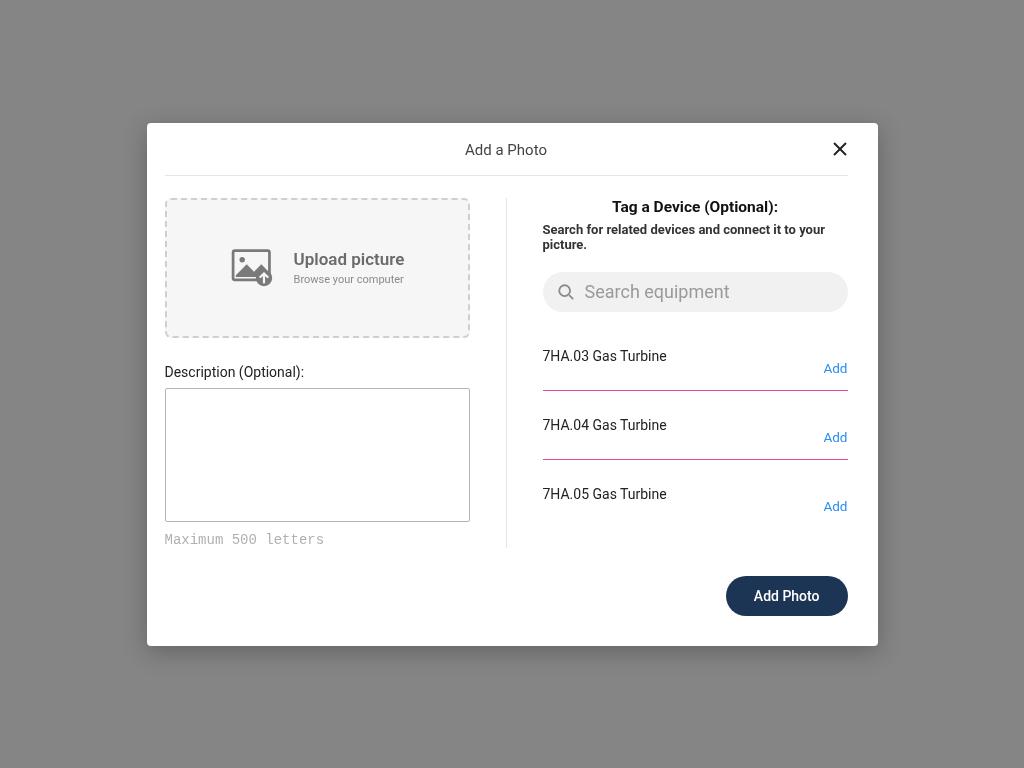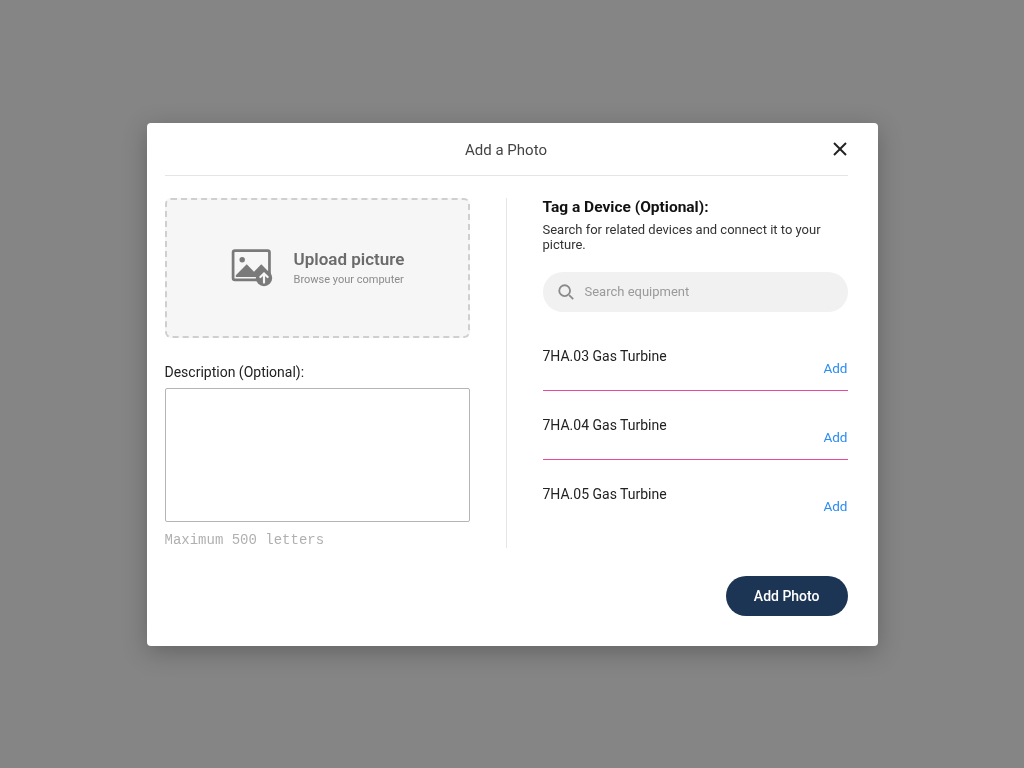--- a/index.html
+++ b/index.html
@@ -13,25 +13,25 @@
     .left { flex: 1; min-width: 0; }
     .right { flex: 1; min-width: 0; }
     .dropzone { height: 140px; border: 2px dashed #cfcfcf; border-radius: 6px; background: #f6f6f6; display: flex; align-items: center; justify-content: center; gap: 16px; cursor: pointer; }
     .dropzone-icon { width: 48px; height: 40px; color: #7a7a7a; flex: 0 0 auto; }
     .dropzone-text h3 { font-size: 17px; font-weight: 600; color: #6b6b6b; margin-bottom: 4px; text-align: right; }
     .dropzone-text p { font-size: 11px; color: #8b8b8b; }
     .field-group { margin-top: 26px; }
     .field-label { font-size: 14px; color: #222; margin-bottom: 8px; display: block; }
     .desc-textarea { width: 100%; height: 134px; border: 1px solid #b5b5b5; border-radius: 2px; resize: none; font-size: 14px; padding: 8px; font-family: inherit; }
     .helper { font-size: 14px; color: #b0b0b0; margin-top: 6px; font-family: Liberation Mono, monospace; }
-    .tag-title { font-size: 15.5px; font-weight: 700; color: #111; margin-bottom: 6px; }
-    .tag-sub { font-size: 13px; color: #333; margin-bottom: 20px; }
+    .tag-title { font-size: 15.5px; font-weight: 700; color: #111; margin-bottom: 6px; text-align: center; }
+    .tag-sub { font-size: 13px; color: #333; margin-bottom: 20px; font-weight: bold; }
     .search-wrap { background: #f1f1f1; border-radius: 22px; height: 40px; display: flex; align-items: center; padding: 0 14px; margin-bottom: 10px; }
     .search-wrap svg { width: 18px; height: 18px; color: #8a8a8a; margin-right: 10px; flex: 0 0 auto; }
-    .search-input { flex: 1; border: none; background: transparent; font-size: 13px; color: #333; outline: none; }
+    .search-input { flex: 1; border: none; background: transparent; font-size: 18px; color: #333; outline: none; }
     .search-input::placeholder { color: #9a9a9a; }
     .eq-list { }
     .eq-row { display: flex; align-items: center; justify-content: space-between; padding: 14px 0; border-bottom: 1px solid #ec4899; }
     .eq-row:last-child { border-bottom: none; }
     .eq-name { font-size: 14px; color: #222; }
     .eq-add { font-size: 13.5px; color: #2a8cf2; background: none; border: none; cursor: pointer; font-weight: 400; margin-top: 24px; }
     .divider { width: 1px; background: #e5e5e5; align-self: stretch; margin: 0; }
     .footer { display: flex; justify-content: flex-end; margin-top: 28px; }
     .add-photo-btn { background: #1d3554; color: #fff; border: none; border-radius: 22px; padding: 12px 28px; font-size: 14px; font-weight: 500; cursor: pointer; }
   </style>

